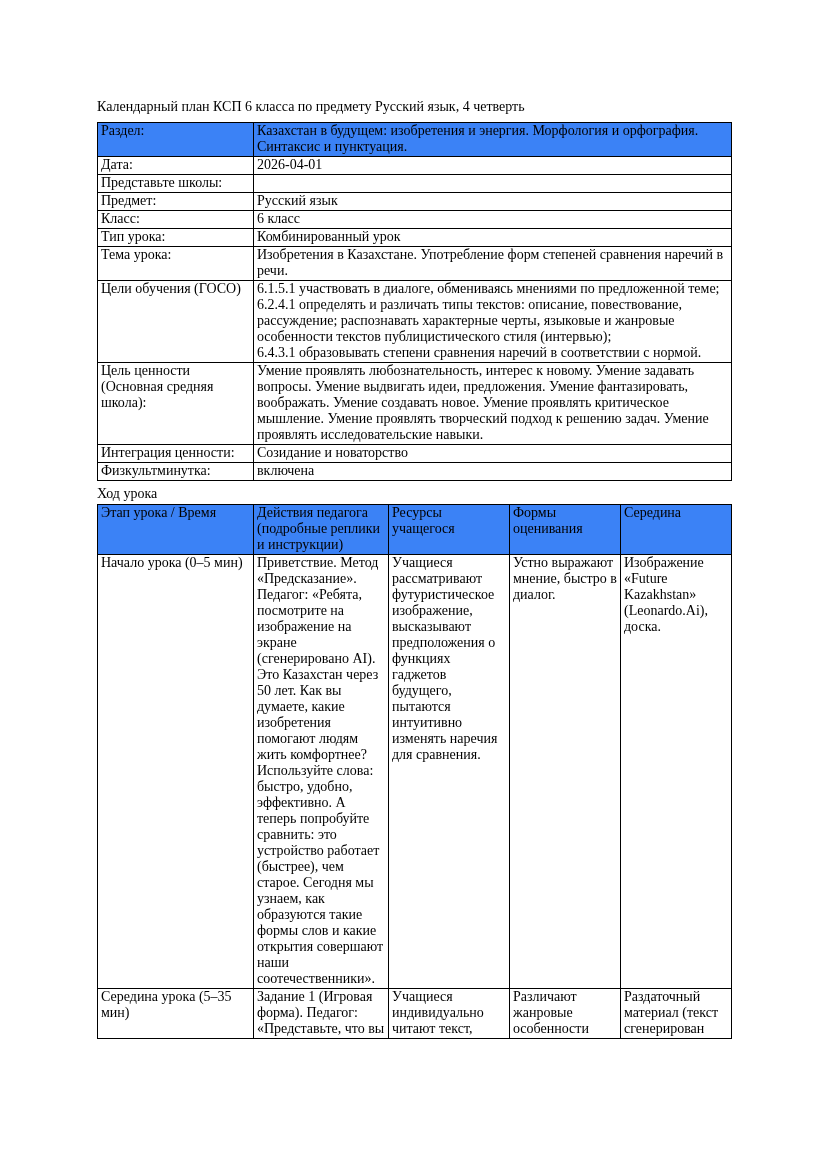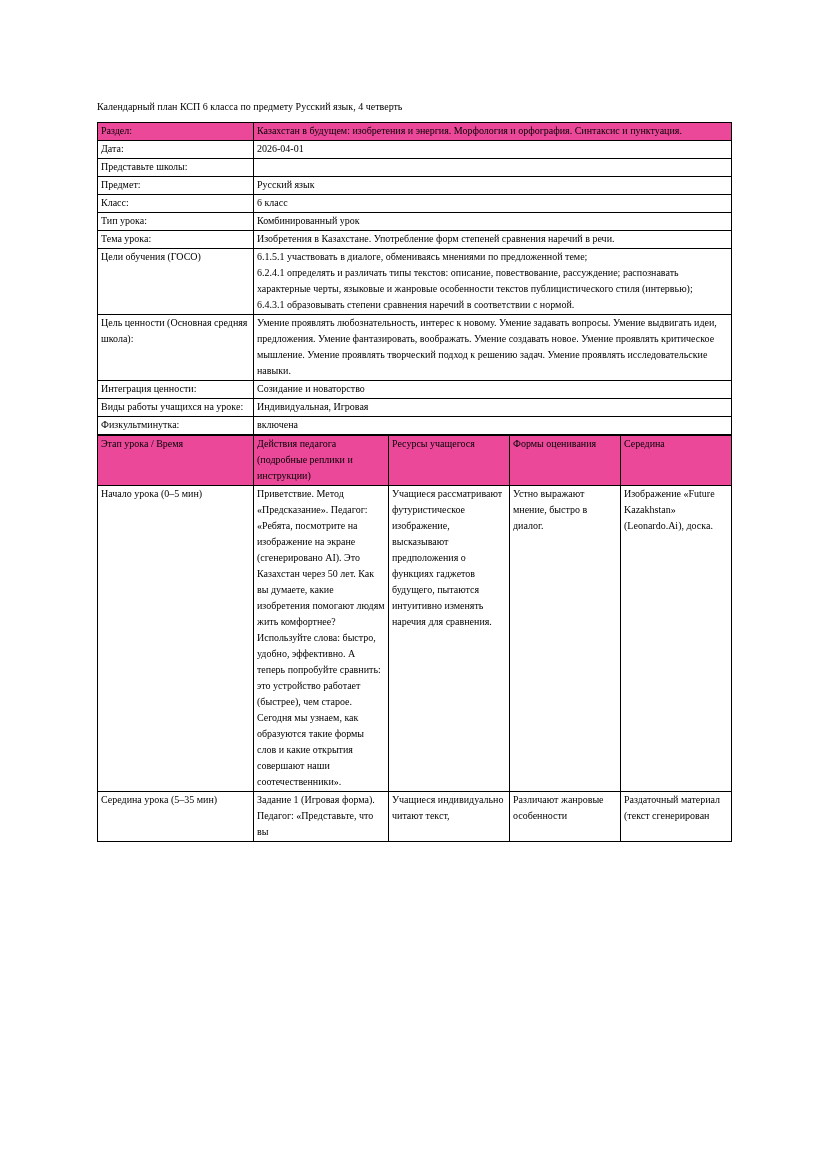--- a/index.html
+++ b/index.html
@@ -4,21 +4,21 @@
 <style>
   * { box-sizing: border-box; margin: 0; padding: 0; }
   html, body { background: #ffffff; }
   .page {
     position: relative;
     width: 827px;
     height: 1170px;
     background: #ffffff;
     overflow: hidden;
     font-family: "Liberation Serif", "DejaVu Serif", serif;
-    font-size: 10px;
+    font-size: 14px;
     line-height: 16px;
     color: #000000;
   }
   .content {
     position: absolute;
     left: 97px;
     top: 99px;
     width: 634px;
   }
   .doc-title {
@@ -32,21 +32,21 @@
   }
   td, th {
     border: 1px solid #000000;
     padding: 0 3px 1px 3px;
     vertical-align: top;
     text-align: left;
     font-weight: normal;
     white-space: pre-wrap;
     overflow-wrap: break-word;
   }
-  tr.hl { background: #ec4899; }
+  tr.hl { background: #3b82f6; }
   .section-label { margin: 5px 0 2px 0; }
   
   .info-table col.c-label { width: 156px; }
   .info-table col.c-value { width: 478px; }
   
   .lesson-table col.c1 { width: 156px; }
   .lesson-table col.c2 { width: 135px; }
   .lesson-table col.c3 { width: 121px; }
   .lesson-table col.c4 { width: 111px; }
   .lesson-table col.c5 { width: 111px; }
@@ -101,30 +101,27 @@
         </tr>
         <tr>
           <td>Цель ценности (Основная средняя школа):</td>
           <td>Умение проявлять любознательность, интерес к новому. Умение задавать вопросы. Умение выдвигать идеи, предложения. Умение фантазировать, воображать. Умение создавать новое. Умение проявлять критическое мышление. Умение проявлять творческий подход к решению задач. Умение проявлять исследовательские навыки.</td>
         </tr>
         <tr>
           <td>Интеграция ценности:</td>
           <td>Созидание и новаторство</td>
         </tr>
         <tr>
-          <td>Виды работы учащихся на уроке:</td>
-          <td>Индивидуальная, Игровая</td>
-        </tr>
-        <tr>
           <td>Физкультминутка:</td>
           <td>включена</td>
         </tr>
       </tbody>
     </table>
 
+    <div class="section-label">Ход урока</div>
 
     <table class="lesson-table">
       <colgroup>
           <col class="c1">
           <col class="c2">
           <col class="c3">
           <col class="c4">
           <col class="c5">
         </colgroup>
       <thead>

